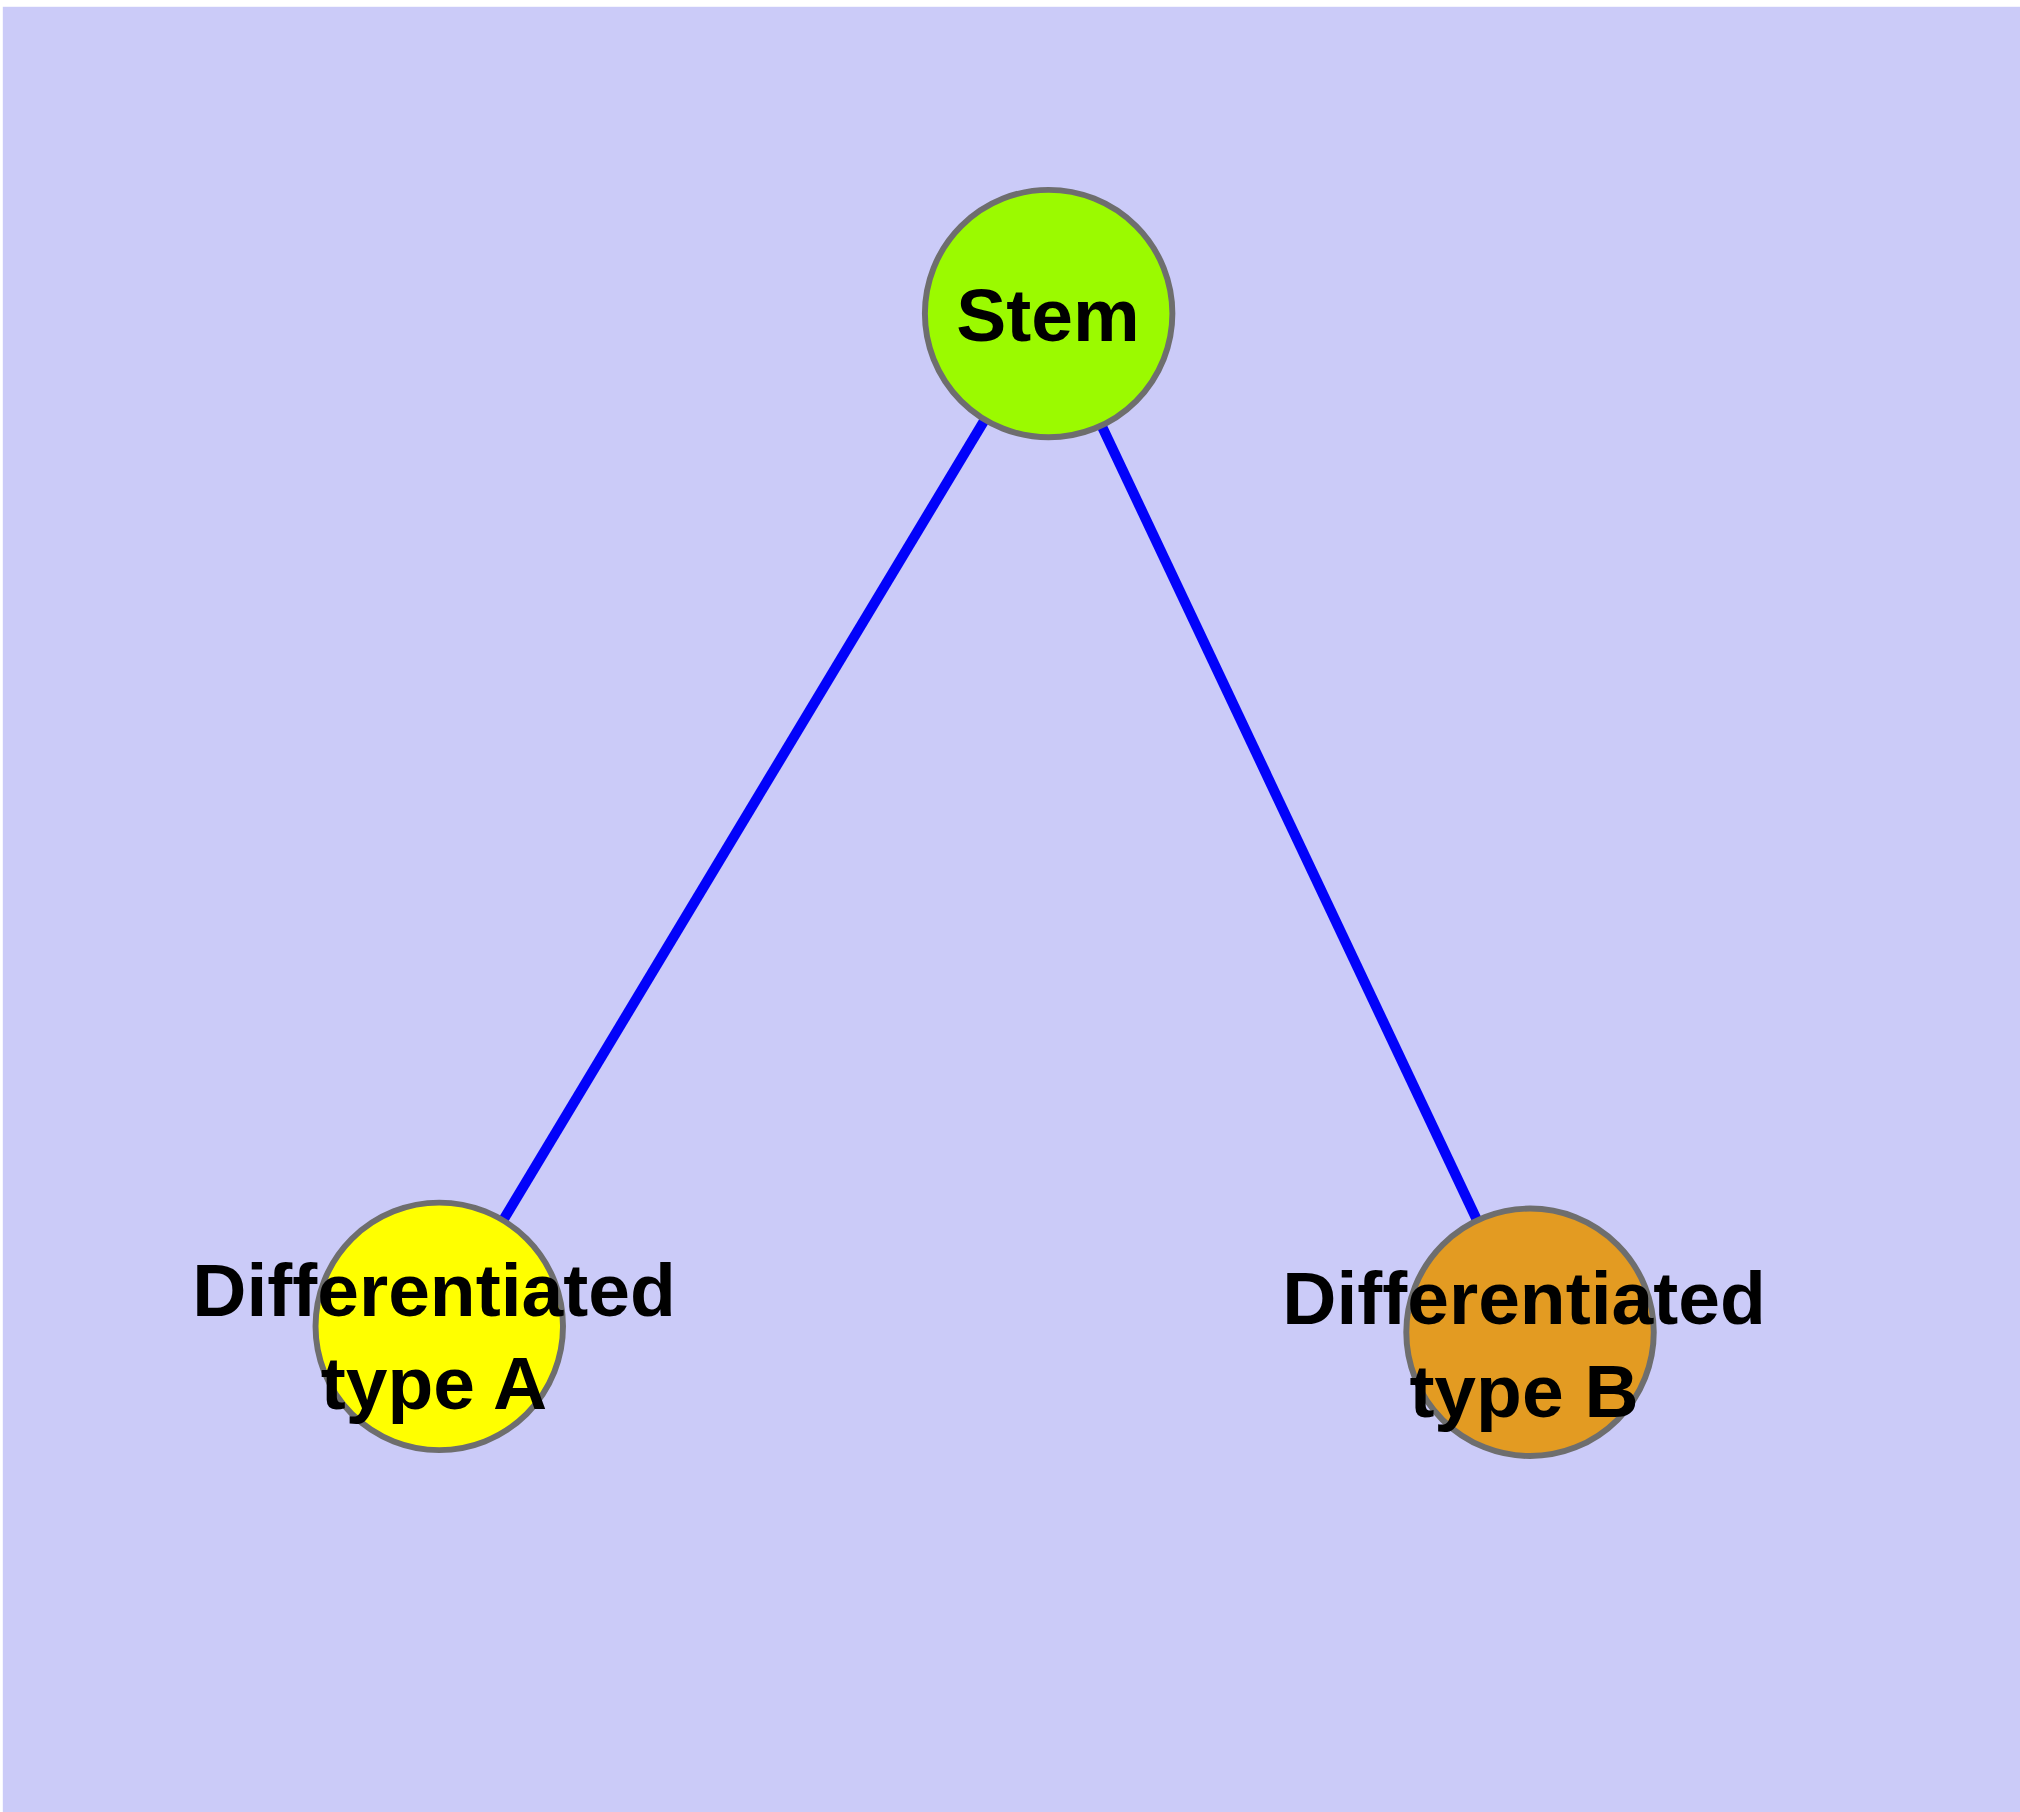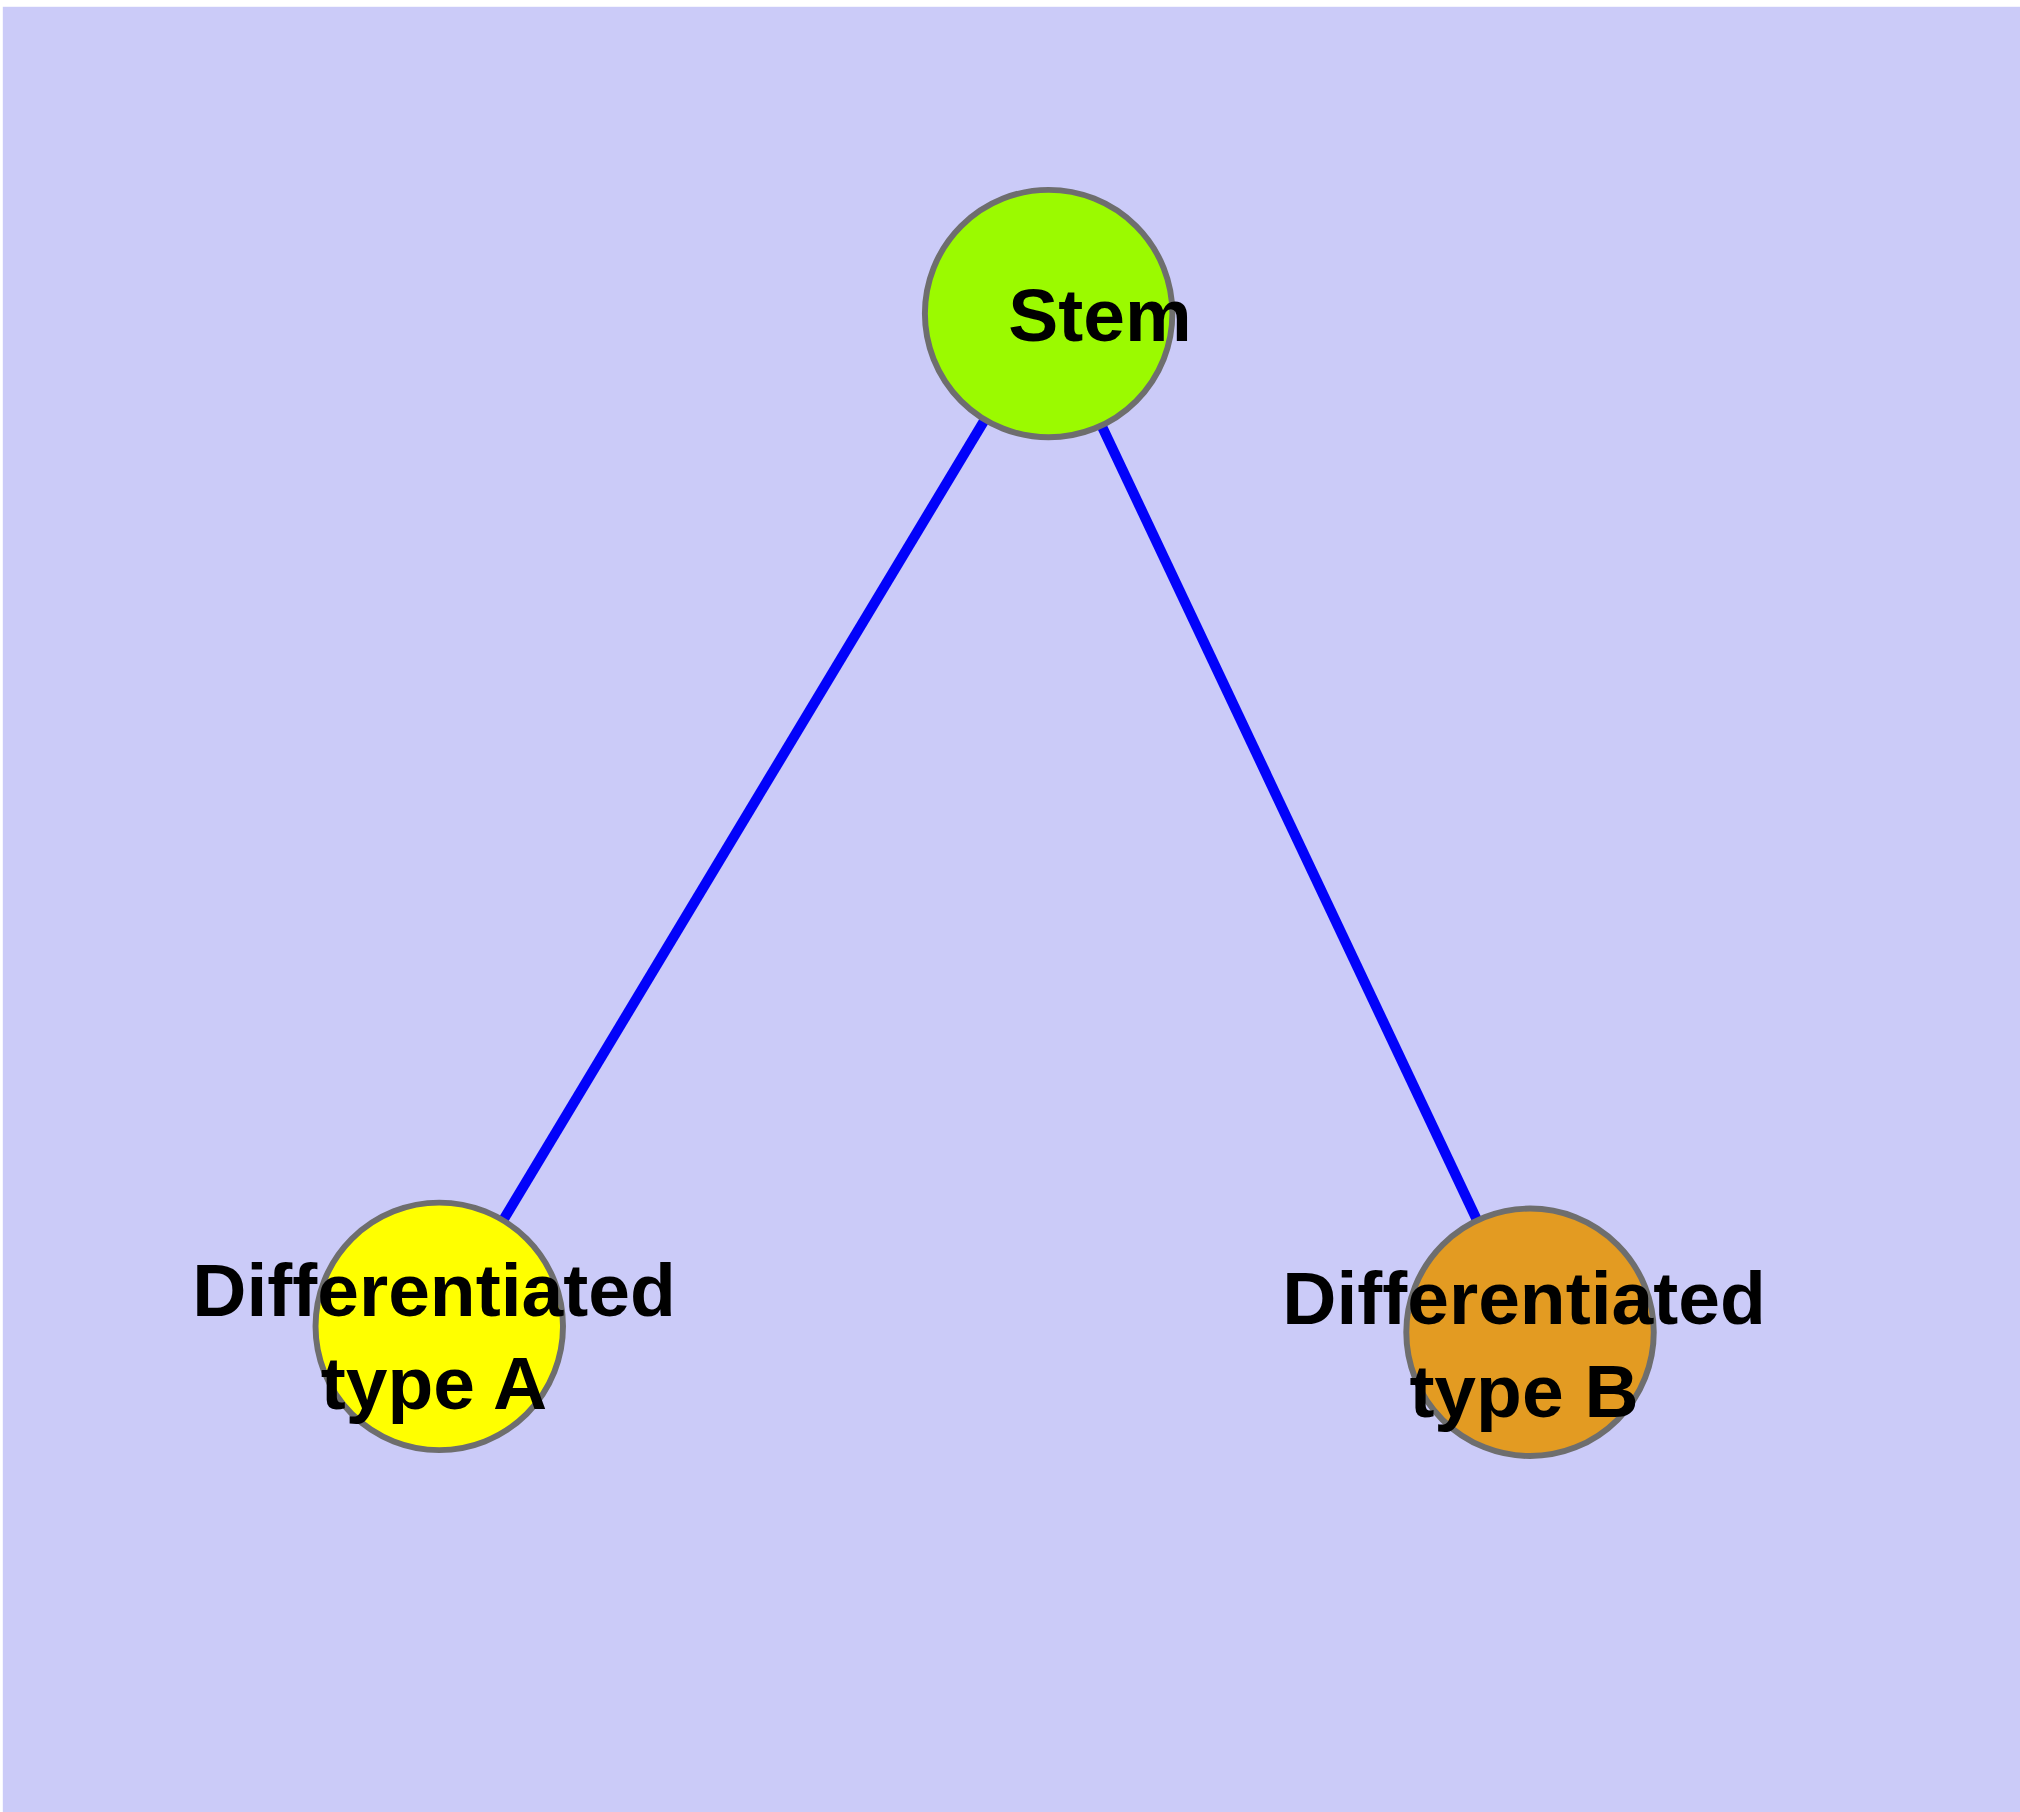--- a/index.html
+++ b/index.html
@@ -32,21 +32,21 @@
     position: absolute;
     transform: translate(-50%, -50%);
     font-weight: bold;
     font-size: 75px;
     line-height: 93px;
     color: #000000;
     text-align: center;
     white-space: pre-line;
     pointer-events: none;
   }
-  .label-stem   { left: 1100px; top: 315px;  }
+  .label-stem   { left: 1048px; top: 315px;  }
   .label-type-a { left: 434px;  top: 1337px; }
   .label-type-b { left: 1524px; top: 1345px; }
 </style>
 </head>
 <body>
 
 <div class="canvas">
   <svg class="graph-svg" width="2021" height="1812" viewBox="0 0 2384 2138" xmlns="http://www.w3.org/2000/svg">
 
     <rect x="3" y="8" width="2381" height="2130" fill="#CBCBF8"></rect>

